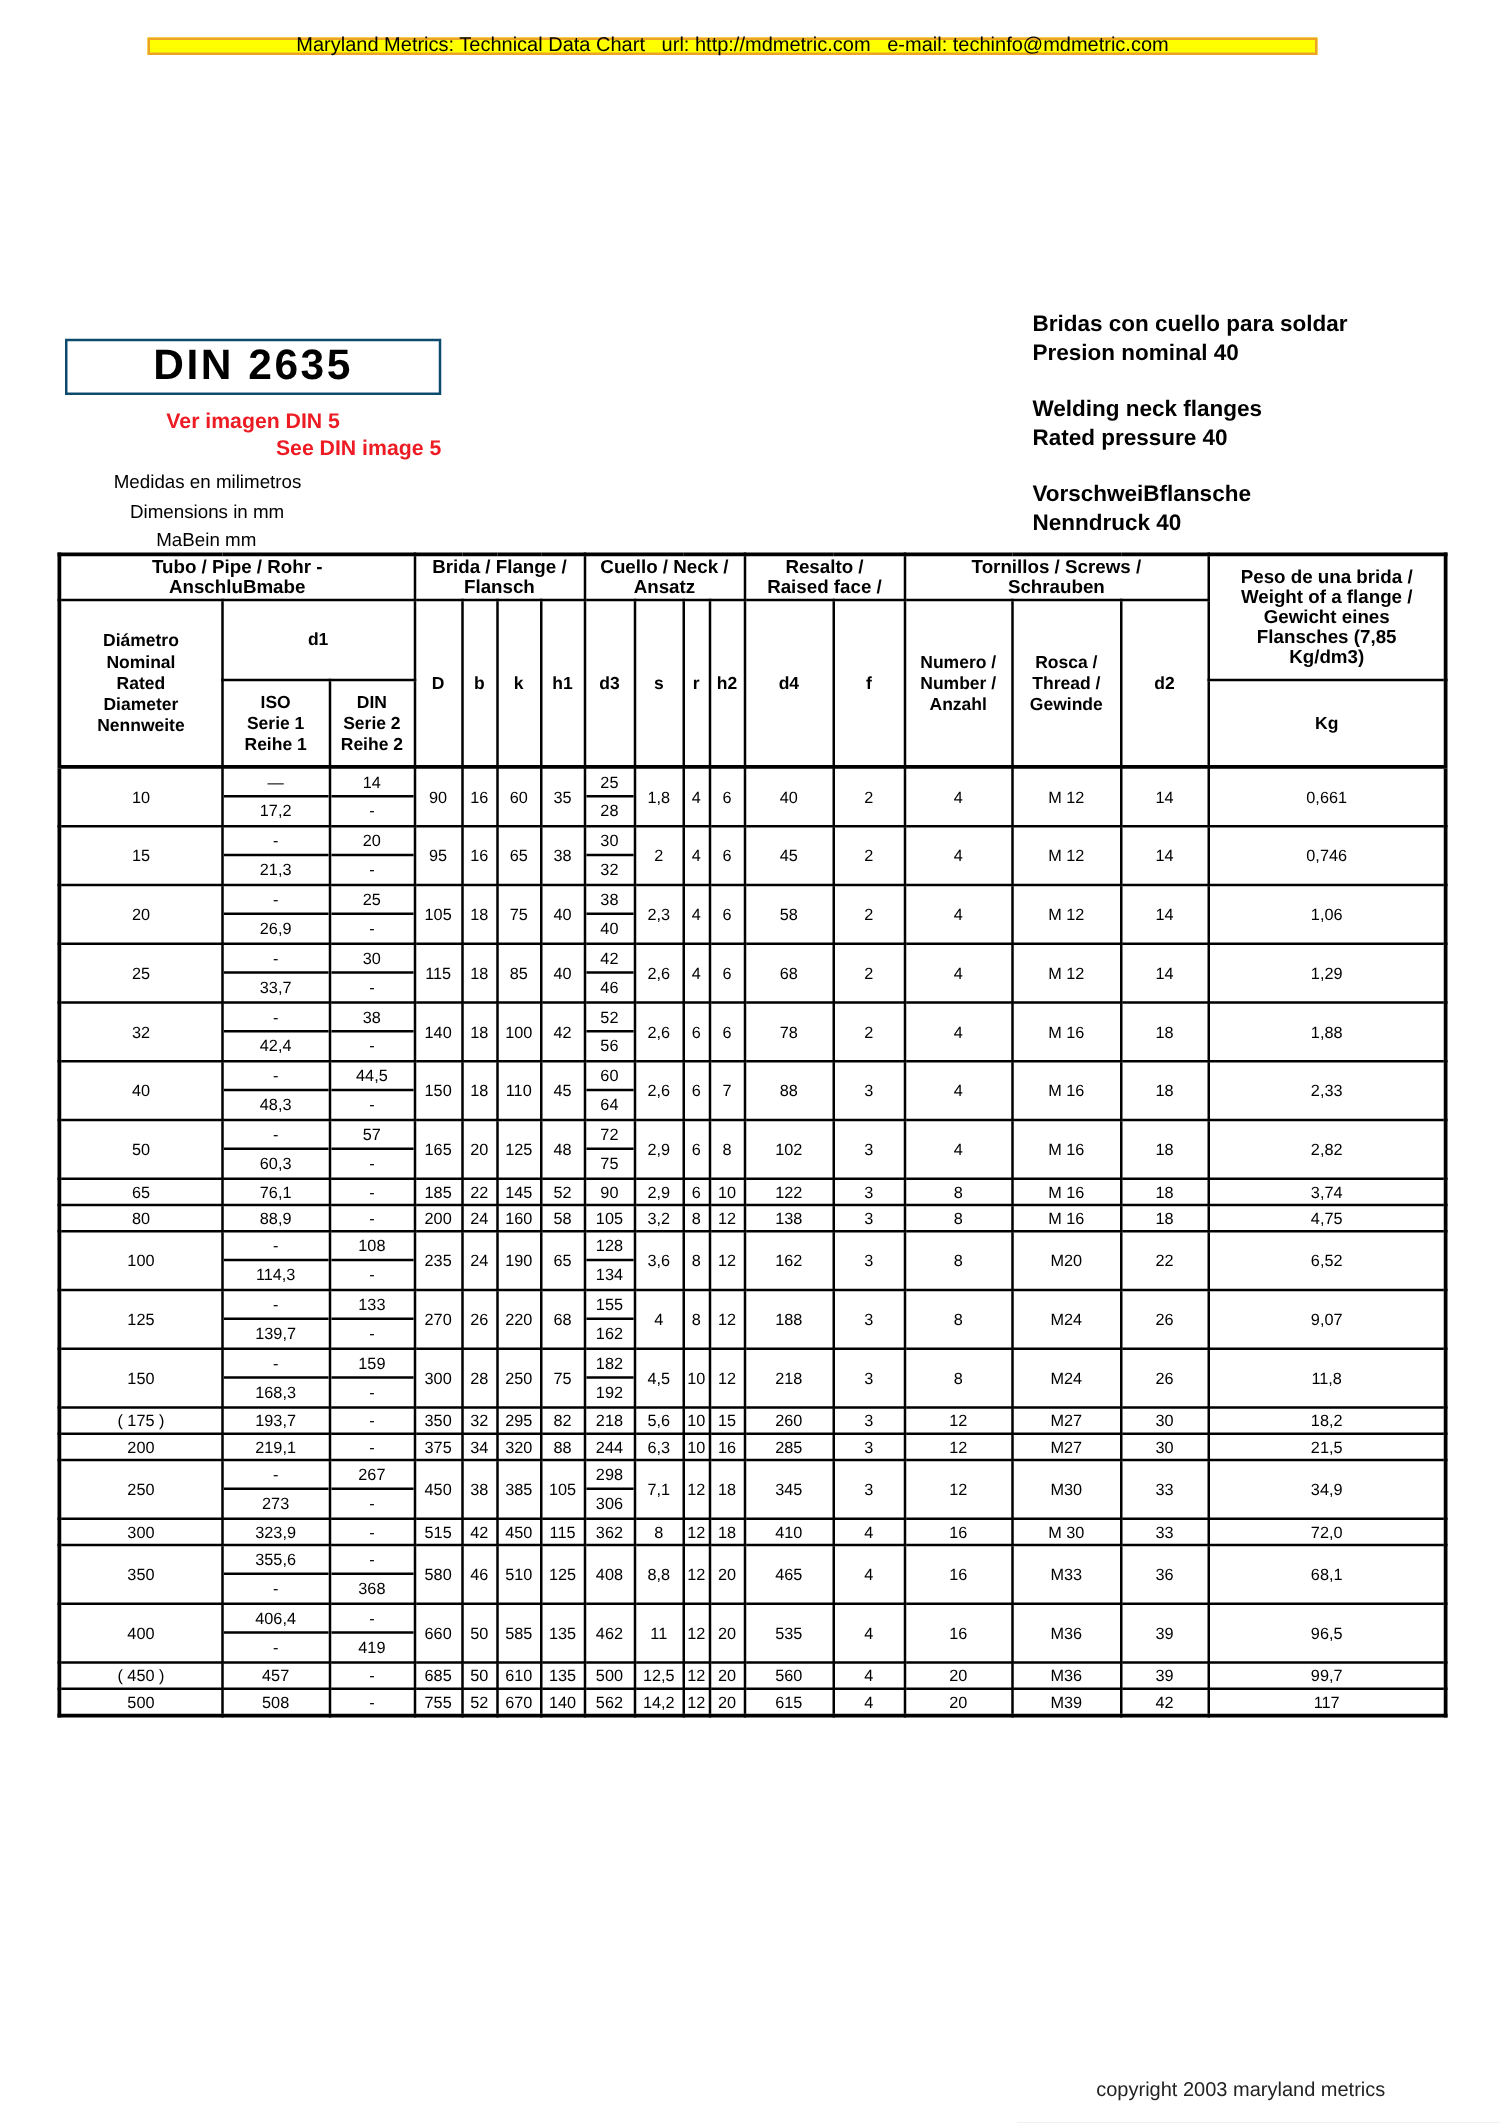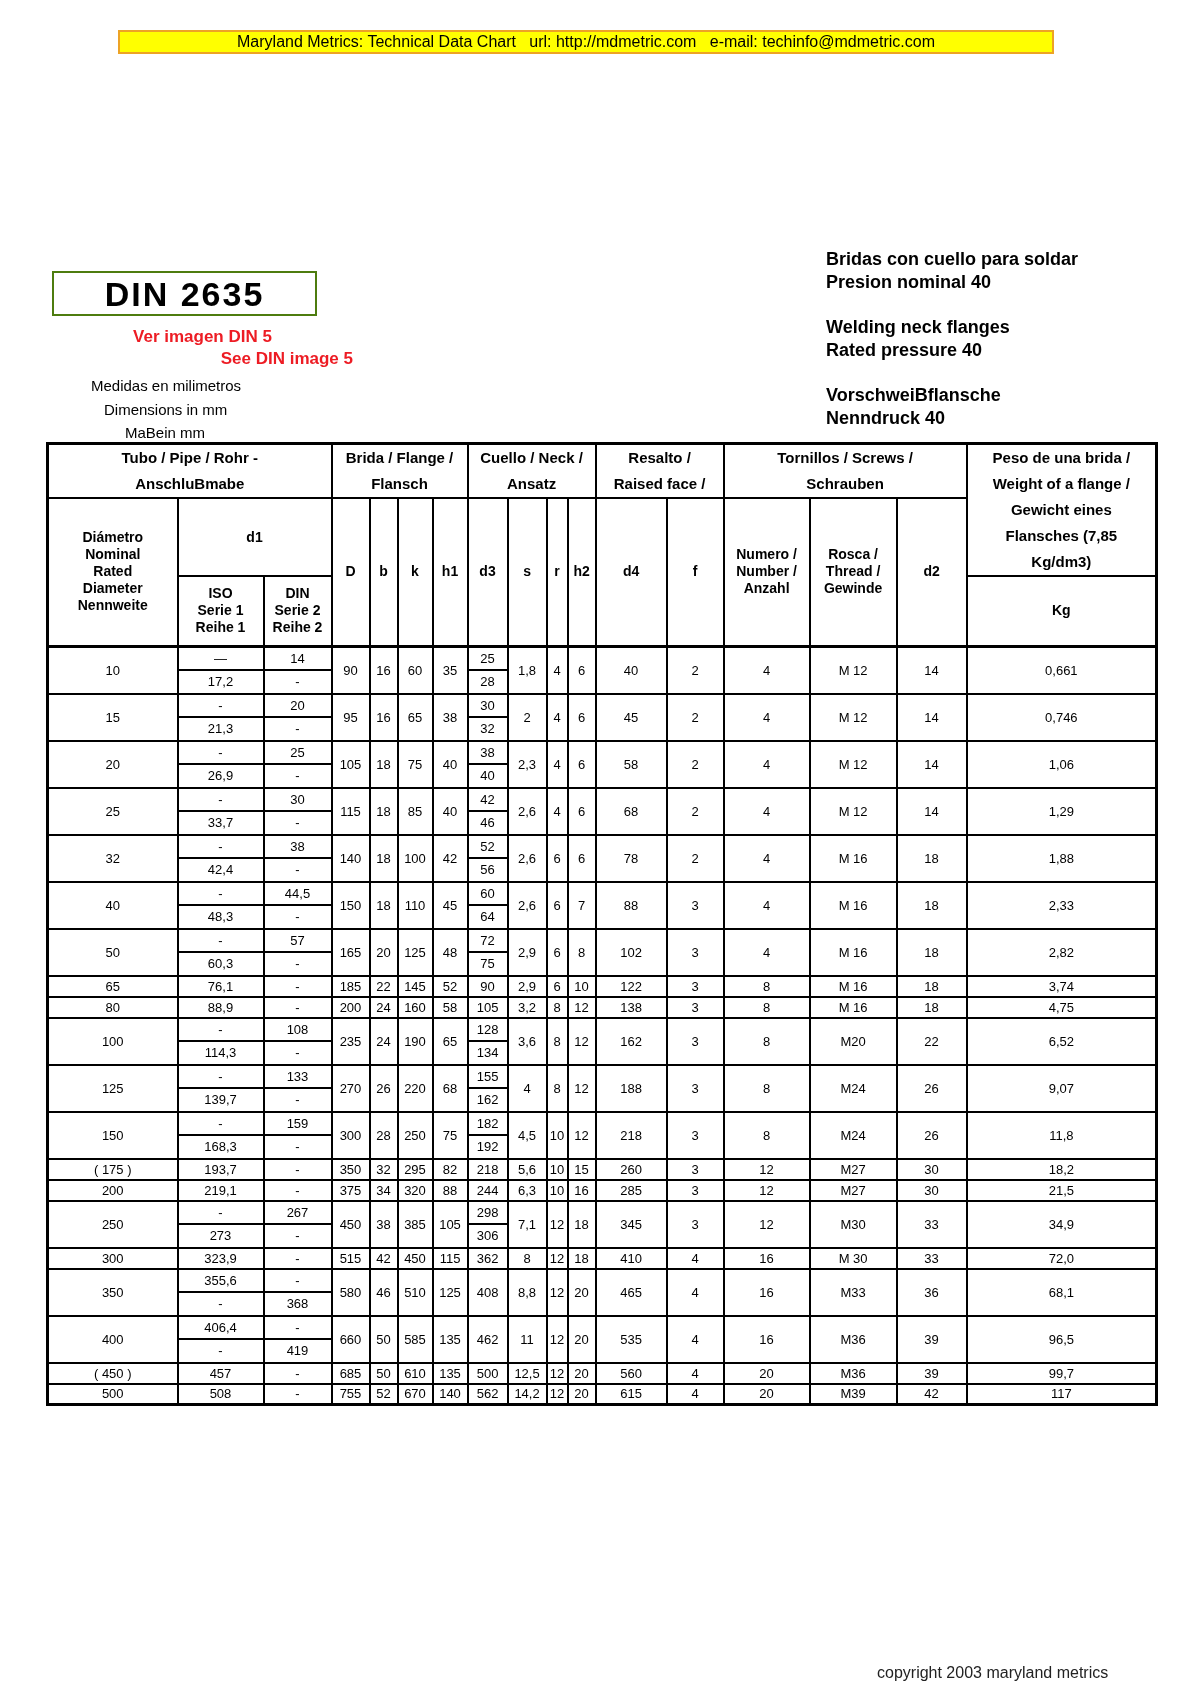--- a/index.html
+++ b/index.html
@@ -4,30 +4,30 @@
 <style>
   * { margin:0; padding:0; box-sizing:border-box; }
   html,body { background:#e8e8e8; }
   .page {
     position:relative; width:1200px; height:1698px; background:#ffffff;
     margin:0 auto; font-family:"Liberation Sans", sans-serif; color:#000;
     overflow:hidden;
   }
   
   .banner {
-    position:absolute; left:118px; top:30px; width:936px; height:24px;
+    position:absolute; left:118px; top:30px; width:936px; height:14px;
     background:#ffff00; border:2px solid #eda325;
     display:flex; align-items:center; justify-content:center;
   }
   .banner span { font-size:16px; white-space:pre; color:#000; }
 
   
   .din-box {
-    position:absolute; left:52px; top:271px; width:265px; height:45px;
-    border:2px solid #4d7c0f; display:flex; align-items:flex-end; justify-content:center;
+    position:absolute; left:52px; top:271px; width:301px; height:45px;
+    border:2px solid #0c4a6e; display:flex; align-items:flex-start; justify-content:center;
   }
   .din-box span { font-size:34px; font-weight:bold; letter-spacing:2px; }
 
   .note-line { position:absolute; left:52px; width:301px; text-align:center;
     font-size:17px; font-weight:bold; }
   .note1 { top:327px; }
   .note2 { top:349px;text-align:right; }
 
   .units { position:absolute; font-size:15px;margin-left:21px; }
   .units1 { left:70px;  top:377px; }
@@ -43,21 +43,21 @@
   .tblwrap { position:absolute; left:46px; top:442px; }
   table { border-collapse:collapse; table-layout:fixed; width:1109px;
           border:3px solid #000; }
   th, td {
     border:2px solid #000; padding:0; text-align:center; vertical-align:middle;
     font-size:13px; line-height:15px; overflow:hidden;
   }
   thead { border-bottom:3px solid #000; }
   th { font-weight:bold; white-space:pre-line; }
   tr.hrow1 { height:36px; }
-  tr.hrow1 th { font-size:15px; line-height:26px;margin-top:40px; }
+  tr.hrow1 th { font-size:15px; line-height:16px;margin-top:40px; }
   tr.hrow2 { height:64px; }
   tr.hrow3 { height:70px; }
   th.peso { font-size:13px; line-height:17px; }
   th.sub  { font-size:14px; line-height:17px; }
   tbody tr.dbl { height:46px; }
   tbody tr.sgl { height:21px; }
   td.split { vertical-align:top; }
   td.split .half { height:22px; line-height:22px; }
   td.split .half.top { border-bottom:2px solid #000; height:23px; line-height:21px; }
 

